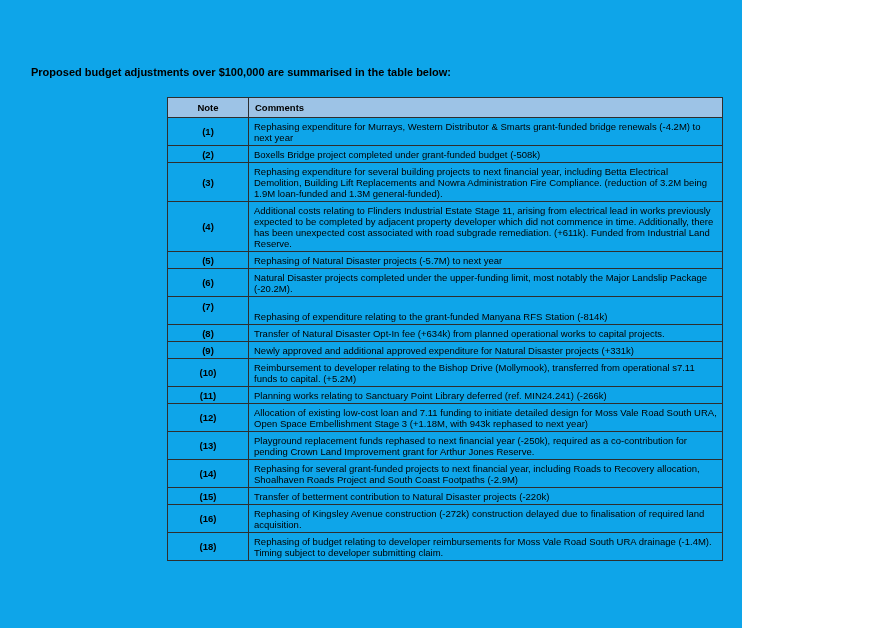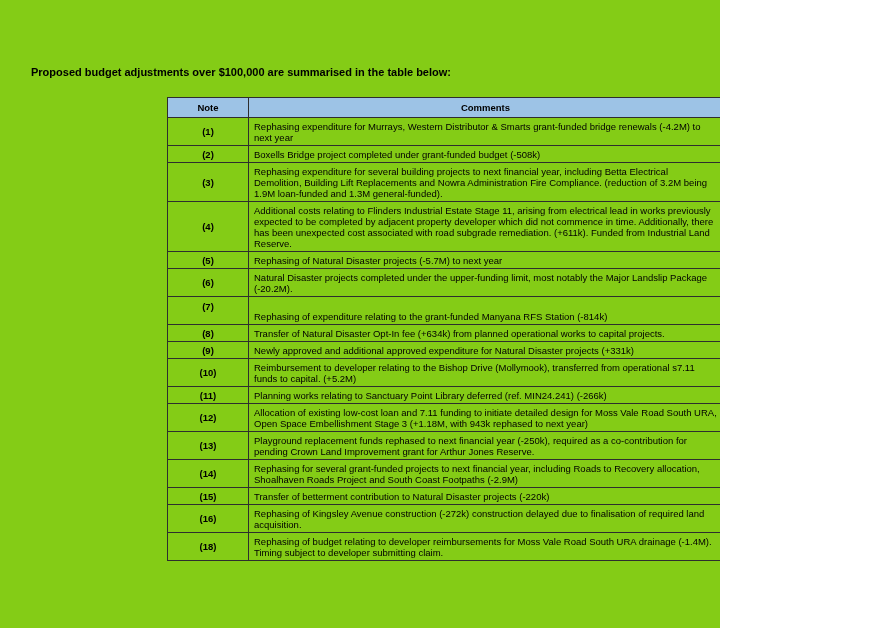--- a/index.html
+++ b/index.html
@@ -5,22 +5,23 @@
   html, body {
     margin: 0;
     padding: 0;
     background: #ffffff;
     font-family: "Liberation Sans", sans-serif;
   }
   .page {
     position: relative;
     width: 720px;
     height: 628px;
-    background: #84cc16;
+    background: #0ea5e9;
     overflow: hidden;
+    padding-left: 22px;
   }
   .doc-title {
     position: absolute;
     left: 31px;
     top: 66px;
     margin: 0;
     font-size: 11px;
     line-height: 12px;
     font-weight: bold;
     color: #000000;
@@ -43,21 +44,21 @@
   }
   th.col-note {
     width: 72px;
     text-align: center;
     font-weight: bold;
     padding: 4px 4px;
     line-height: 11px;
     border-bottom-width: 2px;
   }
   th.col-comments {
-    text-align: center;
+    text-align: left;
     font-weight: bold;
     padding: 4px 6px;
     line-height: 11px;
     border-bottom-width: 2px;
   }
   td.note-cell {
     text-align: center;
     vertical-align: middle;
     font-weight: bold;
     padding: 2px;

